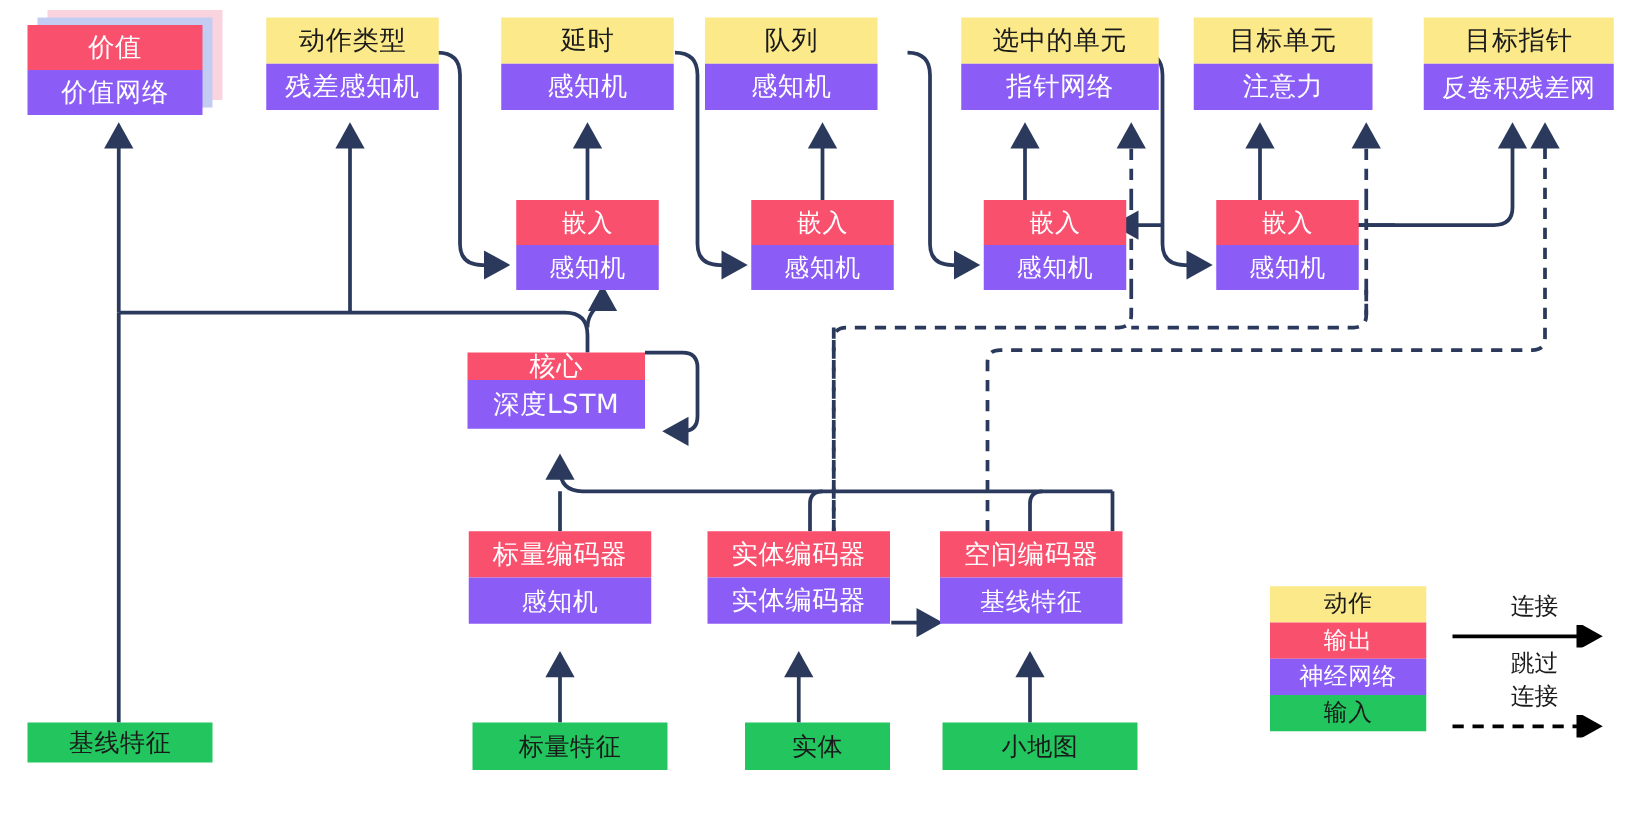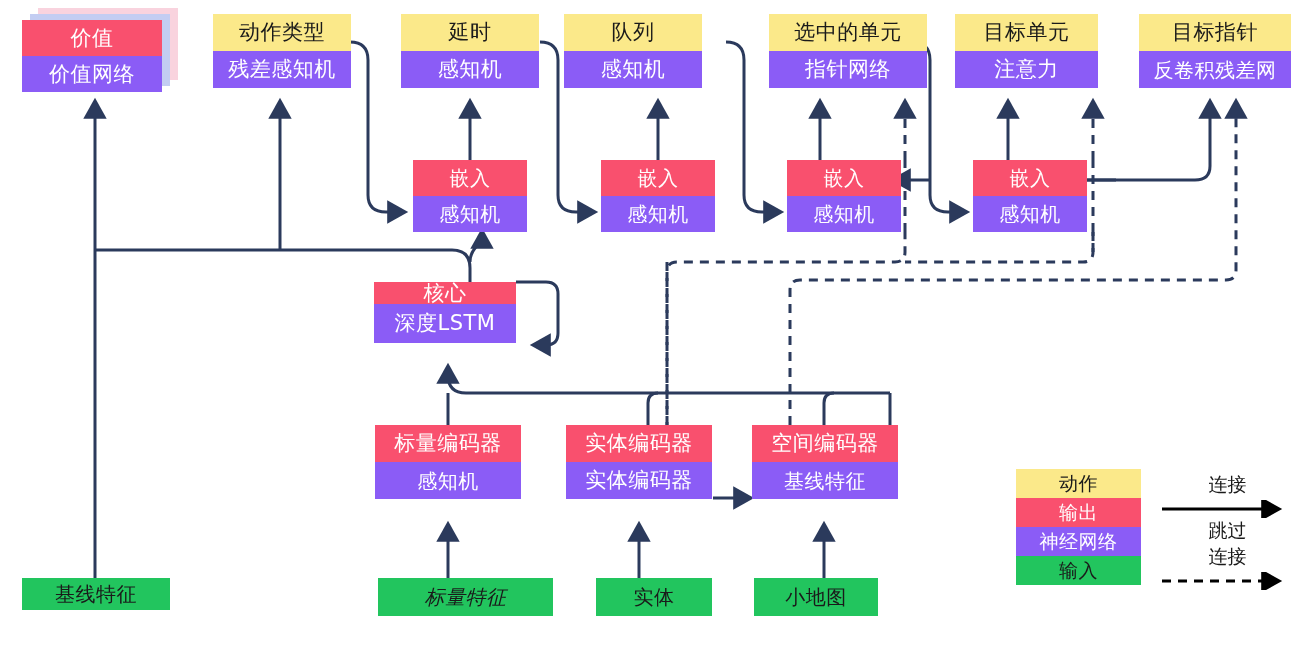--- a/index.html
+++ b/index.html
@@ -177,29 +177,29 @@
 
   <div class="node" style="left:752px;top:425px;width:146px;height:74px;">
     <div class="cell c-output h3" style="height:37px;">空间编码器</div>
     <div class="cell c-net h2" style="height:37px;">基线特征</div>
   </div>
 
   <div class="node" style="left:22px;top:578px;width:148px;height:32px;">
     <div class="cell c-input h2" style="height:38px;">基线特征</div>
   </div>
 
-  <div class="node" style="left:378px;top:578px;width:175px;height:38px;font-style:italic;">
+  <div class="node" style="left:378px;top:578px;width:156px;height:38px;">
     <div class="cell c-input h2" style="height:38px;">标量特征</div>
   </div>
 
   <div class="node" style="left:568px;top:578px;width:144px;height:38px;padding-left:28px;">
     <div class="cell c-input h2" style="height:38px;">实体</div>
   </div>
 
-  <div class="node" style="left:754px;top:578px;width:124px;height:38px;">
+  <div class="node" style="left:754px;top:578px;width:156px;height:38px;">
     <div class="cell c-input h2" style="height:38px;">小地图</div>
   </div>
 
   <div class="legend">
     <div class="cell c-action">动作</div>
     <div class="cell c-output">输出</div>
     <div class="cell c-net">神经网络</div>
     <div class="cell c-input">输入</div>
   </div>
 

